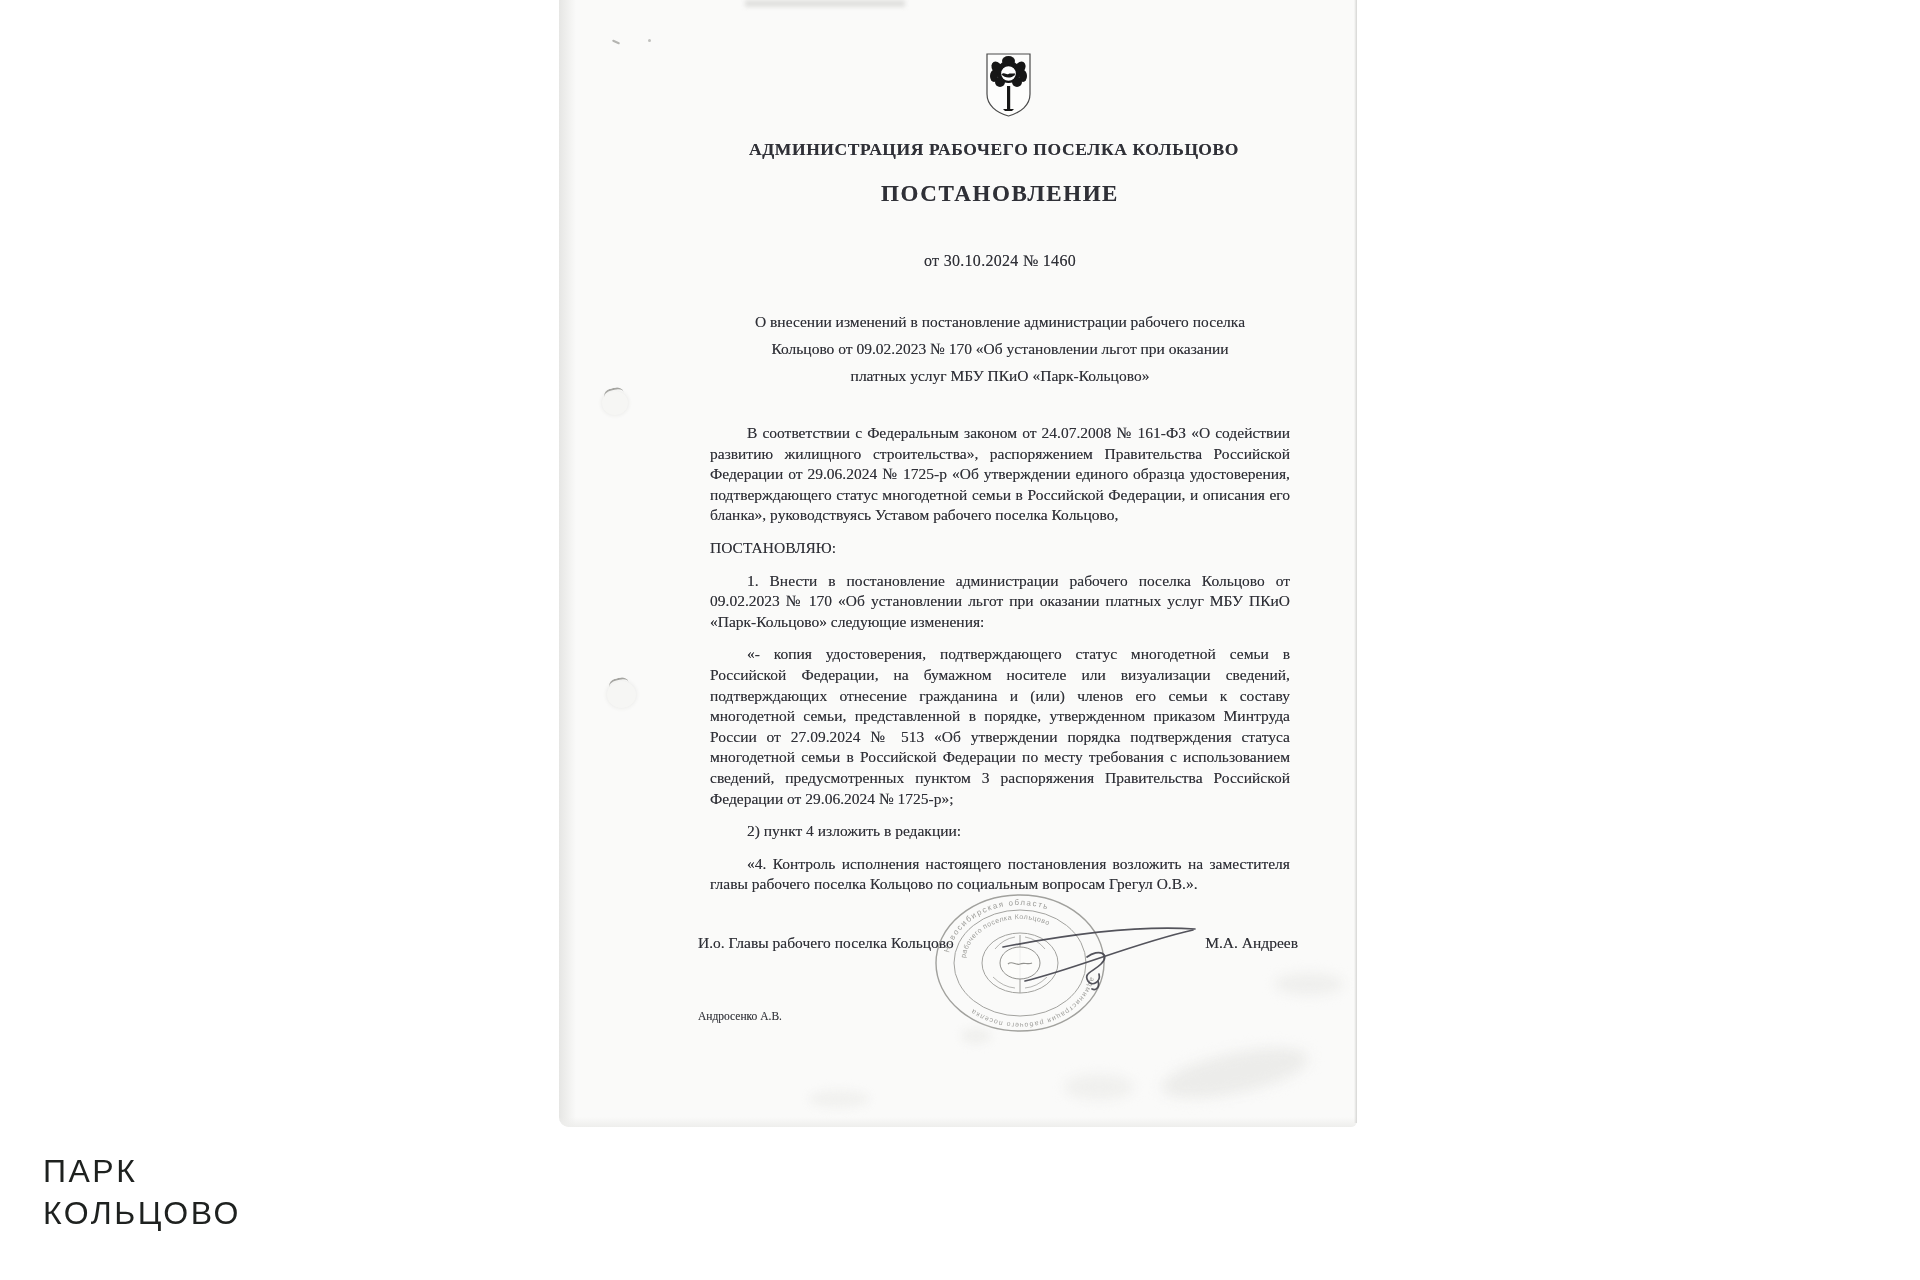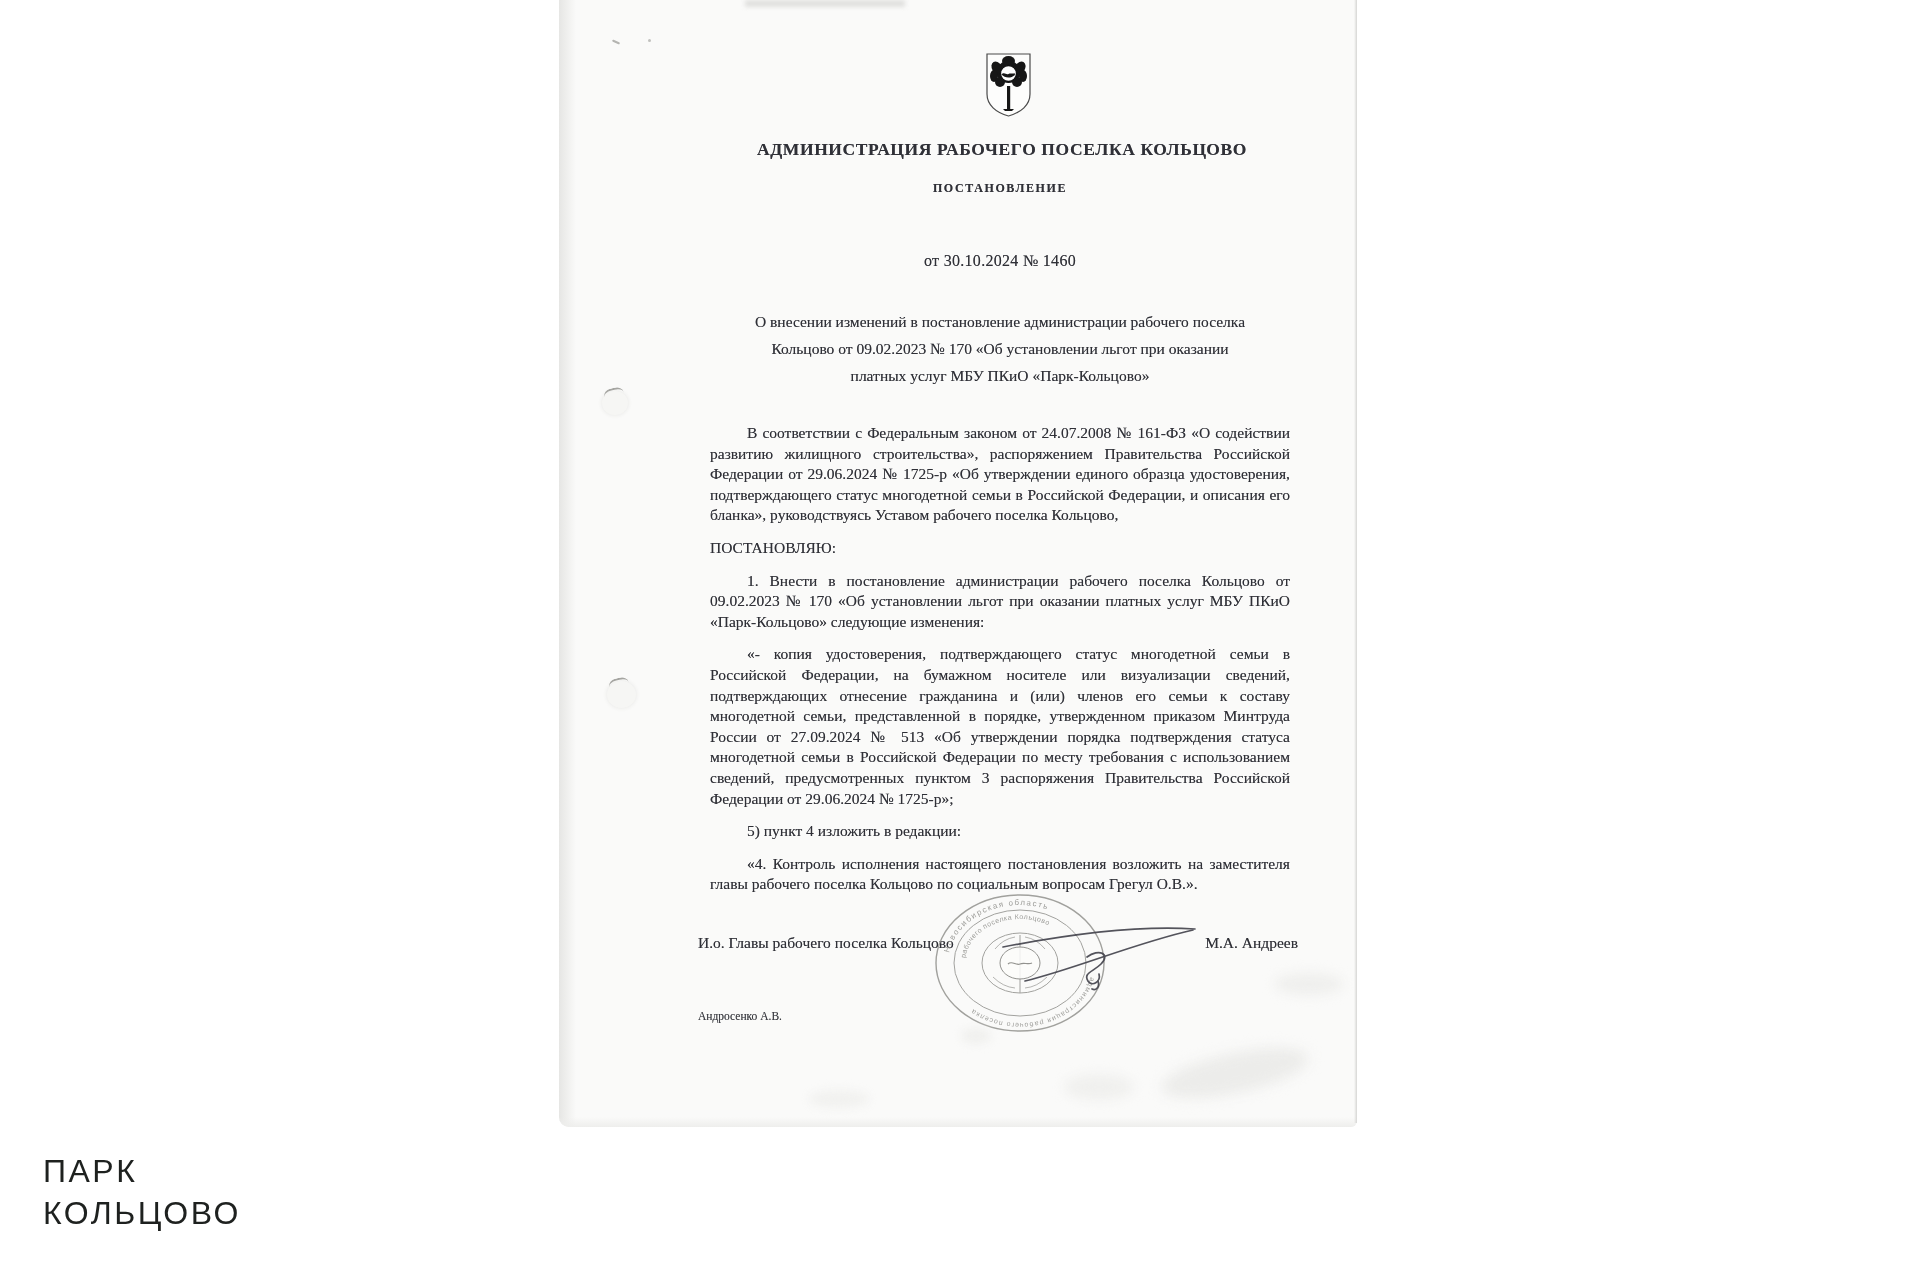--- a/index.html
+++ b/index.html
@@ -26,27 +26,27 @@
     background:linear-gradient(rgba(250,250,249,0),#eeeeec);
     border-radius:0 0 6px 10px;
   }
   .top-smudge{
     position:absolute;left:186px;top:0;width:160px;height:7px;
     background:#dadad8;filter:blur(2px);opacity:.8;
   }
   
   .doc-text{color:#2f3037;text-shadow:0 0 .5px rgba(47,48,55,.55);}
   .org{
-    position:absolute;left:134px;top:139px;width:604px;box-sizing:border-box;
+    position:absolute;left:126px;top:139px;width:604px;box-sizing:border-box;
     padding-left:14px;text-align:center;font-weight:bold;font-size:17.5px;
     letter-spacing:.6px;
   }
   .doctype{
     position:absolute;left:139px;top:181px;width:604px;text-align:center;
-    font-weight:bold;font-size:12px;letter-spacing:1.6px;
+    font-weight:bold;font-size:23px;letter-spacing:1.6px;
   }
   .date-line{
     position:absolute;left:139px;top:252px;width:604px;text-align:center;
     font-size:16px;letter-spacing:.3px;
   }
   .title-block{
     position:absolute;left:139px;top:308px;width:604px;text-align:center;
     font-size:15.5px;line-height:27px;
   }
   .body-block{
@@ -124,21 +124,21 @@
       <div>О внесении изменений в постановление администрации рабочего поселка</div>
       <div>Кольцово от 09.02.2023 № 170 «Об установлении льгот при оказании</div>
       <div>платных услуг МБУ ПКиО «Парк-Кольцово»</div>
     </div>
 
   <div class="body-block doc-text">
       <p>В соответствии с Федеральным законом от 24.07.2008 № 161-ФЗ «О содействии развитию жилищного строительства», распоряжением Правительства Российской Федерации от 29.06.2024 № 1725-р «Об утверждении единого образца удостоверения, подтверждающего статус многодетной семьи в Российской Федерации, и описания его бланка», руководствуясь Уставом рабочего поселка Кольцово,</p>
       <p class="no-indent">ПОСТАНОВЛЯЮ:</p>
       <p>1. Внести в постановление администрации рабочего поселка Кольцово от 09.02.2023 № 170 «Об установлении льгот при оказании платных услуг МБУ ПКиО «Парк-Кольцово» следующие изменения:</p>
       <p>«- копия удостоверения, подтверждающего статус многодетной семьи в Российской Федерации, на бумажном носителе или визуализации сведений, подтверждающих отнесение гражданина и (или) членов его семьи к составу многодетной семьи, представленной в порядке, утвержденном приказом Минтруда России от 27.09.2024 № 513 «Об утверждении порядка подтверждения статуса многодетной семьи в Российской Федерации по месту требования с использованием сведений, предусмотренных пунктом 3 распоряжения Правительства Российской Федерации от 29.06.2024 № 1725-р»;</p>
-      <p>5) пункт 4 изложить в редакции:</p>
+      <p>2) пункт 4 изложить в редакции:</p>
       <p>«4. Контроль исполнения настоящего постановления возложить на заместителя главы рабочего поселка Кольцово по социальным вопросам Грегул О.В.».</p>
     </div>
 
   <div class="sig-row doc-text">
     <span>И.о. Главы рабочего поселка Кольцово</span>
     <span class="name">М.А. Андреев</span>
   </div>
 
   <svg class="stamp-wrap" viewBox="0 0 300 170">
     <defs>

